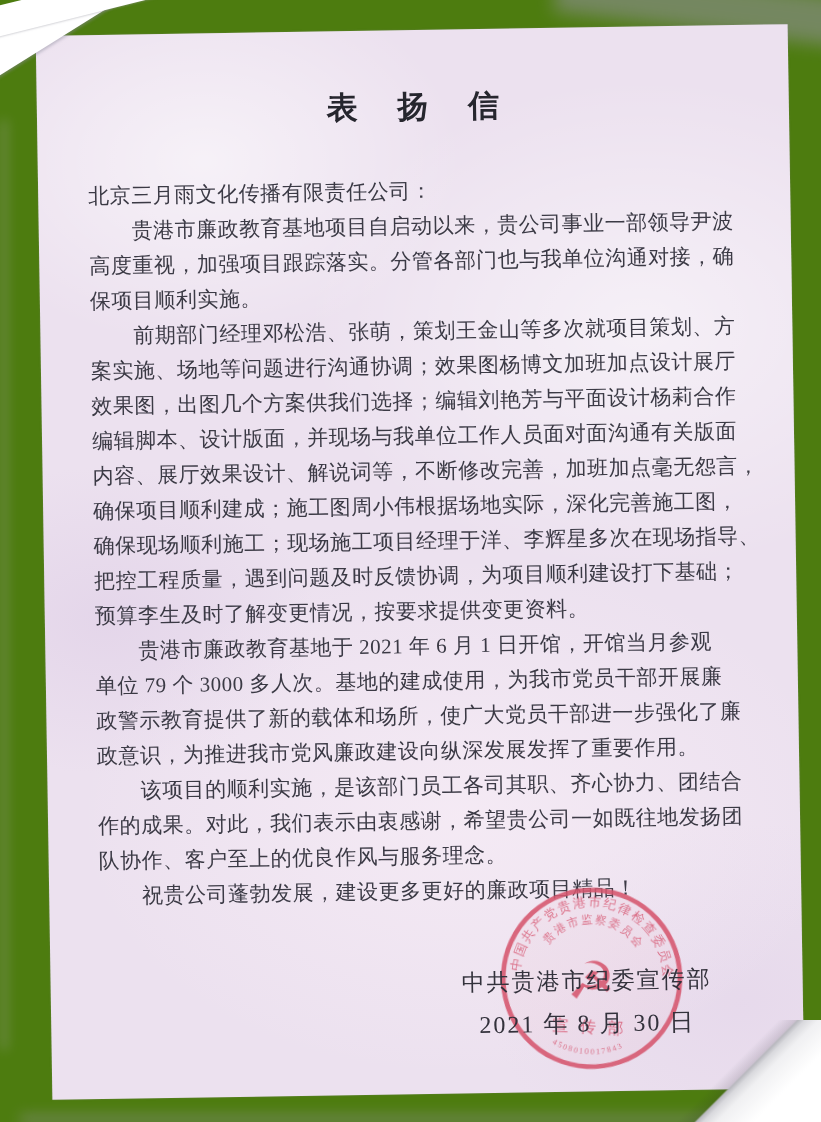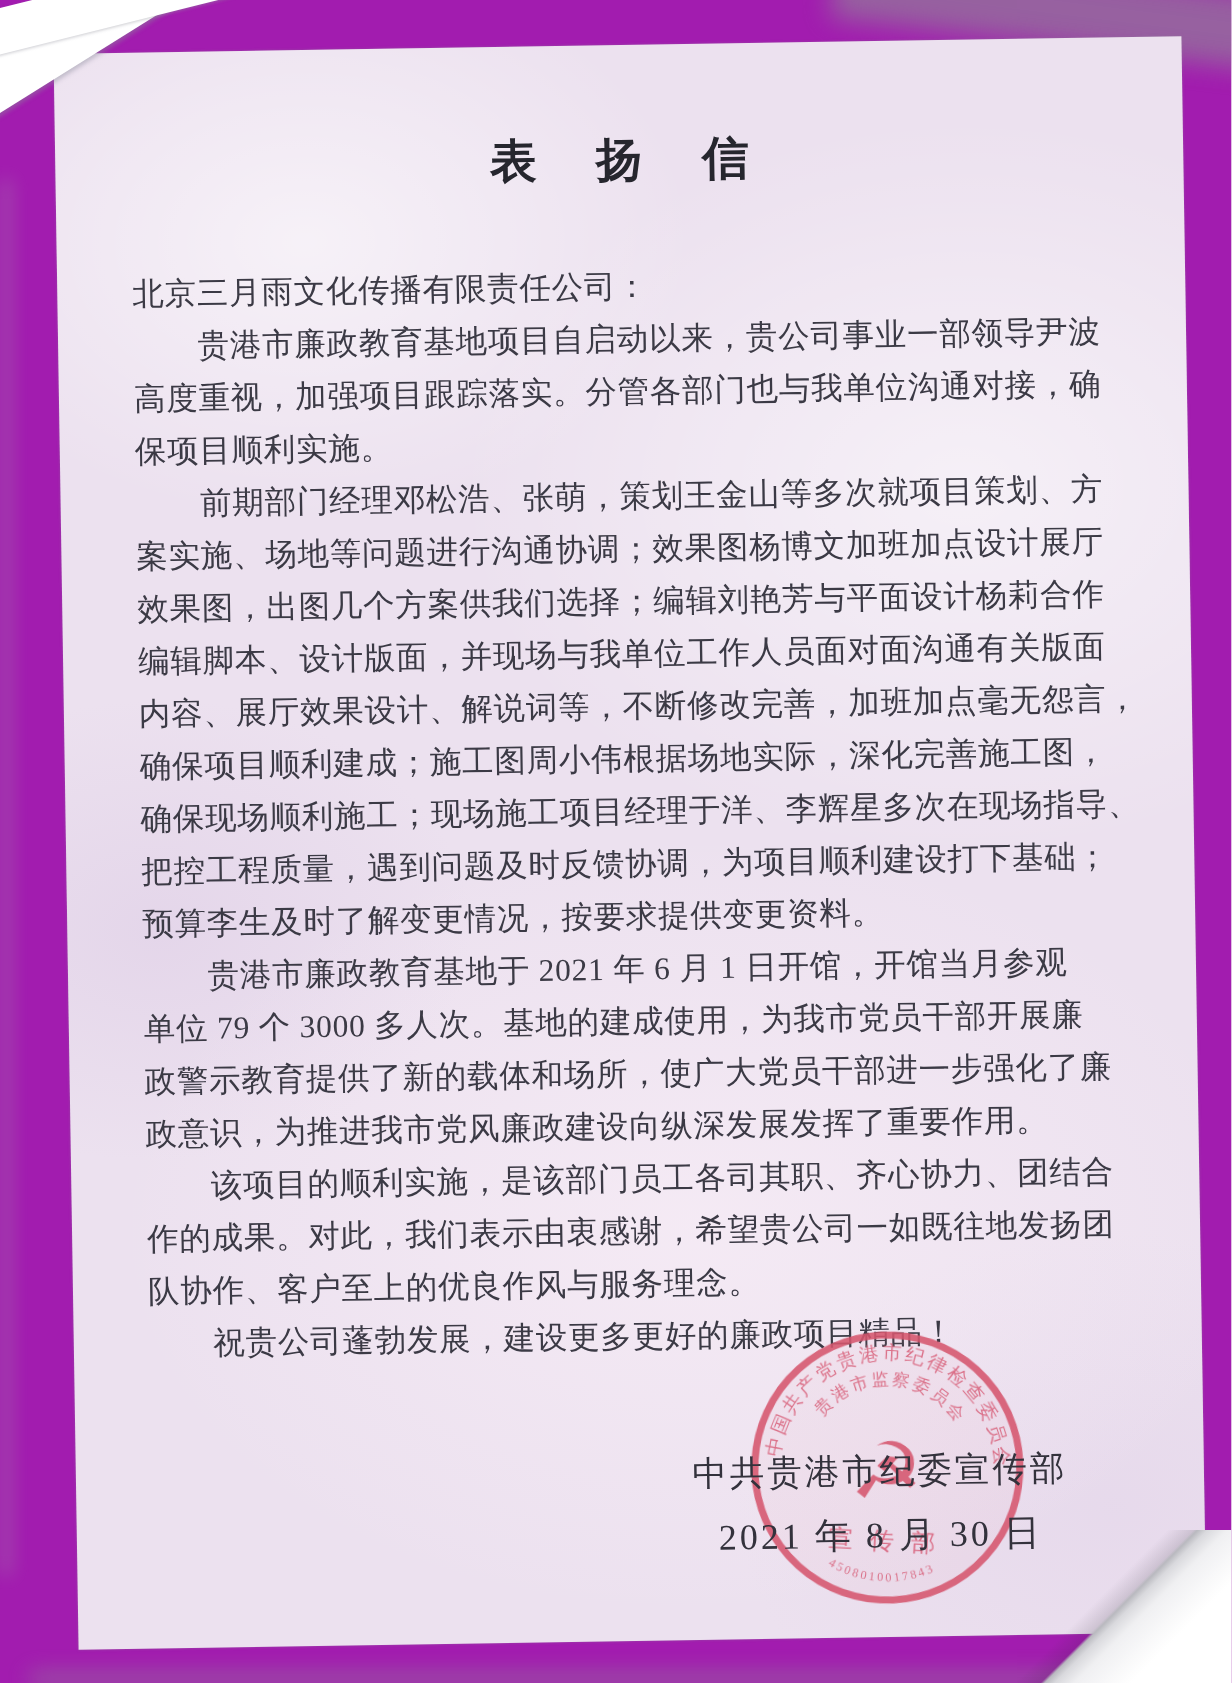--- a/index.html
+++ b/index.html
@@ -1,20 +1,20 @@
 <!DOCTYPE html>
 <html><head>
 <meta charset="utf-8">
 <style>
   html, body { margin: 0; padding: 0; }
   body { background: #ffffff; }
   .screen {
     position: relative;
     width: 821px; height: 1122px;
-    background: #a21caf;
+    background: #4d7c0f;
     overflow: hidden;
     font-family: "Liberation Serif", "DejaVu Serif", serif;
   }
   
   .corner-shadow-tr {
     position: absolute; top: -20px; right: -34px;
     width: 300px; height: 50px;
     background: #8f8f96; transform: rotate(7deg);
     filter: blur(9px); opacity: .6; z-index: 0;
   }

